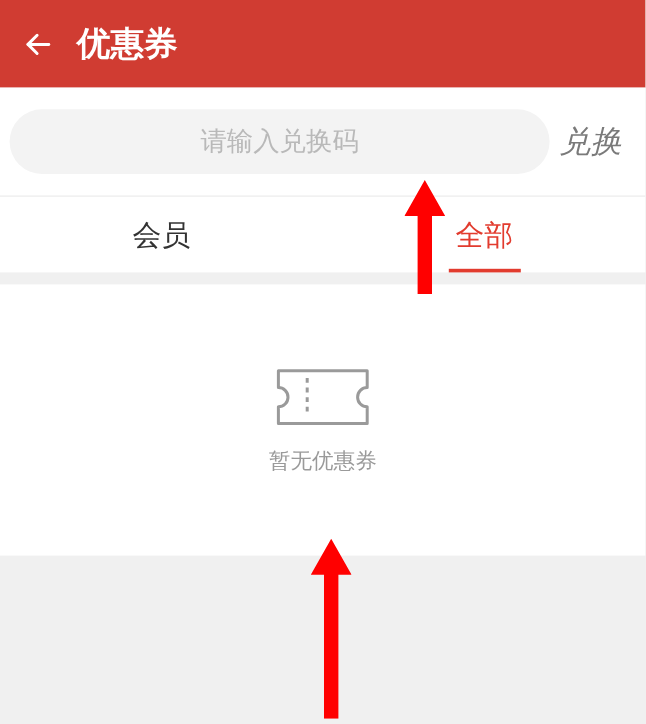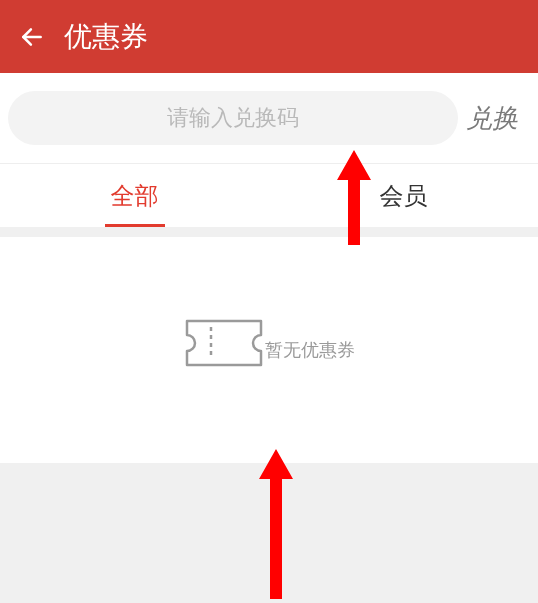--- a/index.html
+++ b/index.html
@@ -21,21 +21,21 @@
     .back-icon {
       width: 28px;
       height: 28px;
       display: flex;
       align-items: center;
       justify-content: center;
       cursor: pointer;
     }
     .page-title {
       font-size: 28px;
-      font-weight: 400;
+      font-weight: 700;
       margin-left: 18px;
       color: #ffffff;
     }
     .redeem-bar {
       background: #ffffff;
       padding: 18px 14px 18px 8px;
       display: flex;
       align-items: center;
       gap: 2px;
     }
@@ -89,21 +89,21 @@
       transform: translateX(-50%);
       width: 60px;
       height: 3px;
       background: #e23b2e;
     }
     .content {
       background: #ffffff;
       margin-top: 10px;
       height: 226px;
       display: flex;
-      flex-direction: row;
+      flex-direction: column;
       align-items: center;
       justify-content: center;
     }
     .empty-icon {
       margin-bottom: 10px;
     }
     .empty-text {
       font-size: 18px;
       color: #9a9a9a;
     }
@@ -126,25 +126,25 @@
   </span>
   <span class="page-title">优惠券</span>
 </div>
 
 <div class="redeem-bar">
   <input class="redeem-input" type="text" placeholder="请输入兑换码" style="">
   <button class="redeem-button">兑换</button>
 </div>
 
 <div class="tabs">
+  <div class="tab">
+    <span>会员</span>
+  </div>
   <div class="tab active">
     <span>全部</span>
-  </div>
-  <div class="tab">
-    <span>会员</span>
   </div>
 </div>
 
 <div class="content">
   <span class="empty-icon">
     <svg width="82" height="52" viewBox="0 0 82 52">
       <path d="M4 4 H78 V18 A8 8 0 0 0 78 34 V48 H4 V34 A8 8 0 0 0 4 18 Z" fill="none" stroke="#9a9a9a" stroke-width="2.5" stroke-linejoin="round"></path>
       <line x1="28" y1="10" x2="28" y2="42" stroke="#9a9a9a" stroke-width="2.5" stroke-dasharray="4 4"></line>
     </svg>
   </span>

